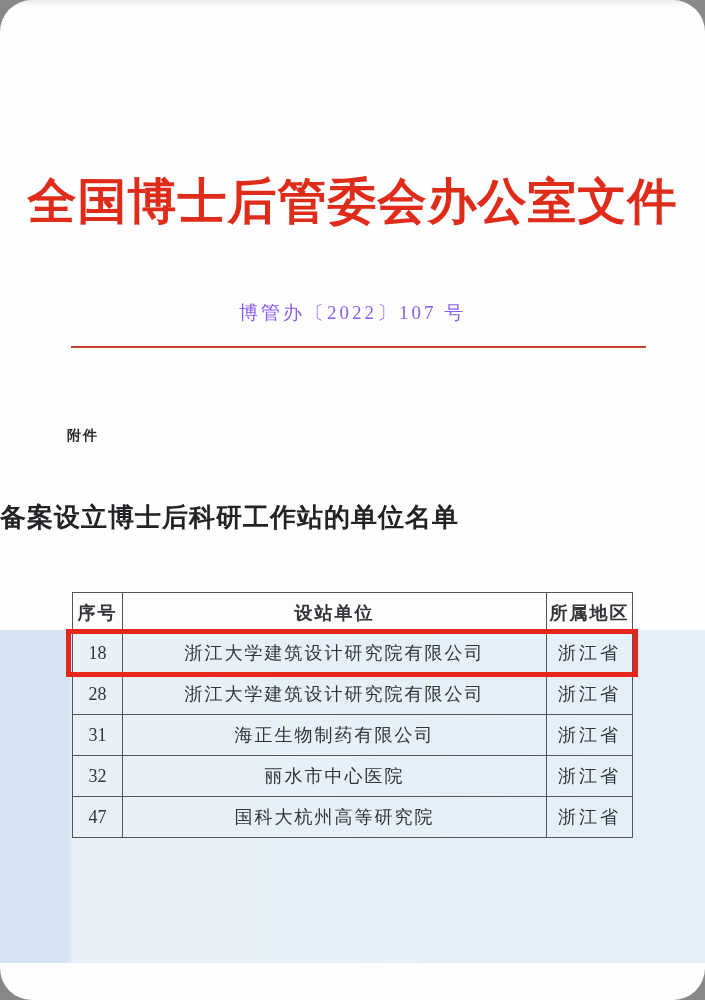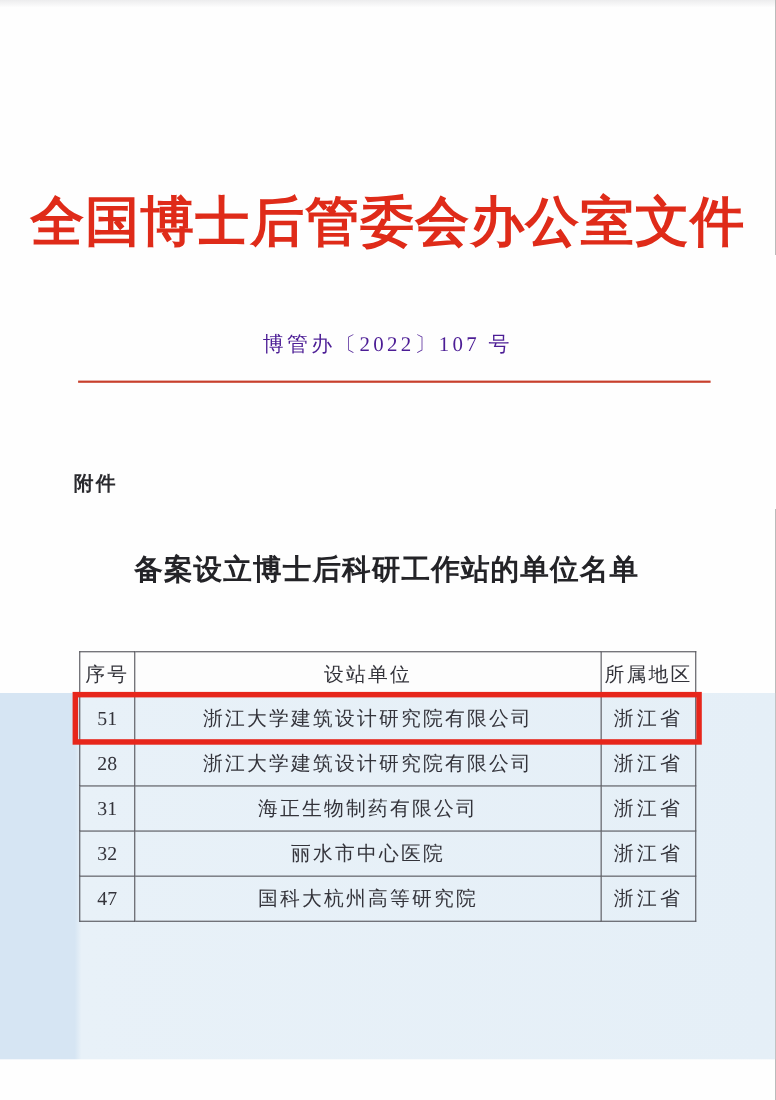--- a/index.html
+++ b/index.html
@@ -1,52 +1,52 @@
 <!DOCTYPE html>
 <html><head>
 <meta charset="utf-8">
 <style>
   html,body{margin:0;padding:0;background:#888;}
   .page{
     position:relative;width:705px;height:1000px;margin:0 auto;
     background:#fefefe;overflow:hidden;
-    font-family:"Liberation Serif","DejaVu Serif",serif;color:#2e2e33;
+    font-family:"Liberation Serif","DejaVu Serif",serif;color:#2e2e33;border-radius:32px;
   }
   .top-shade{position:absolute;top:0;left:0;width:705px;height:7px;
     background:linear-gradient(to bottom,rgba(110,110,120,.12),rgba(110,110,120,0));}
   .letterhead{
     position:absolute;top:170px;left:0;width:705px;text-align:center;
     font-size:49px;font-weight:bold;letter-spacing:1px;line-height:1.3;
   }
   .doc-number{
     position:absolute;top:300px;left:0;width:705px;text-align:center;
-    font-size:19px;letter-spacing:3px;color:#4c1d95;
+    font-size:19px;letter-spacing:3px;color:#8b5cf6;
   }
   .red-line{position:absolute;top:346px;left:71px;width:575px;height:2px;}
   .attachment-label{
     position:absolute;top:427px;left:67px;
-    font-size:18px;font-weight:bold;letter-spacing:2px;color:#2a2a2e;
+    font-size:14px;font-weight:bold;letter-spacing:2px;color:#2a2a2e;
   }
   .attachment-title{
-    position:absolute;top:500px;left:0;width:581px;text-align:right;
+    position:absolute;top:500px;left:0;width:581px;text-align:left;
     font-size:26px;font-weight:bold;letter-spacing:1px;color:#232327;
   }
   .blue-band{
     position:absolute;top:630px;left:0;width:705px;height:333px;
     background:linear-gradient(to right,#d6e5f3 0px,#d6e5f3 68px,#e8f1f8 74px,#e5eff7 100%);
   }
   .doc-table{
     position:absolute;top:592px;left:72px;width:560px;
     border-collapse:collapse;table-layout:fixed;
   }
   .doc-table td{
     border:1px solid #54545a;text-align:center;vertical-align:middle;
     font-size:18px;color:#33333a;padding:0;
   }
-  .doc-table tr.hdr td{height:39px;font-weight:normal;background:#fdfdfd;letter-spacing:2px;}
+  .doc-table tr.hdr td{height:39px;font-weight:bold;background:#fdfdfd;letter-spacing:2px;}
   .doc-table tr.row td{height:40px;background:transparent;}
   .col-no{width:50px;}
   .col-unit{width:424px;}
   .col-region{width:86px;}
   .cell-no{font-size:19px;font-family:"Liberation Serif","DejaVu Serif",serif;}
   .cell-unit{letter-spacing:2px;}
   .cell-region{letter-spacing:3px;}
   .highlight-box{
     position:absolute;top:629px;left:66px;width:572px;height:48px;
     box-sizing:border-box;border:5px solid #e7261b;z-index:5;
@@ -76,21 +76,21 @@
         <col class="col-unit">
         <col class="col-region">
       </colgroup>
     <tbody>
       <tr class="hdr">
         <td>序号</td>
         <td>设站单位</td>
         <td>所属地区</td>
       </tr>
       <tr class="row">
-        <td class="cell-no">51</td>
+        <td class="cell-no">18</td>
         <td class="cell-unit">浙江大学建筑设计研究院有限公司</td>
         <td class="cell-region">浙江省</td>
       </tr>
       <tr class="row">
         <td class="cell-no">28</td>
         <td class="cell-unit">浙江大学建筑设计研究院有限公司</td>
         <td class="cell-region">浙江省</td>
       </tr>
       <tr class="row">
         <td class="cell-no">31</td>

